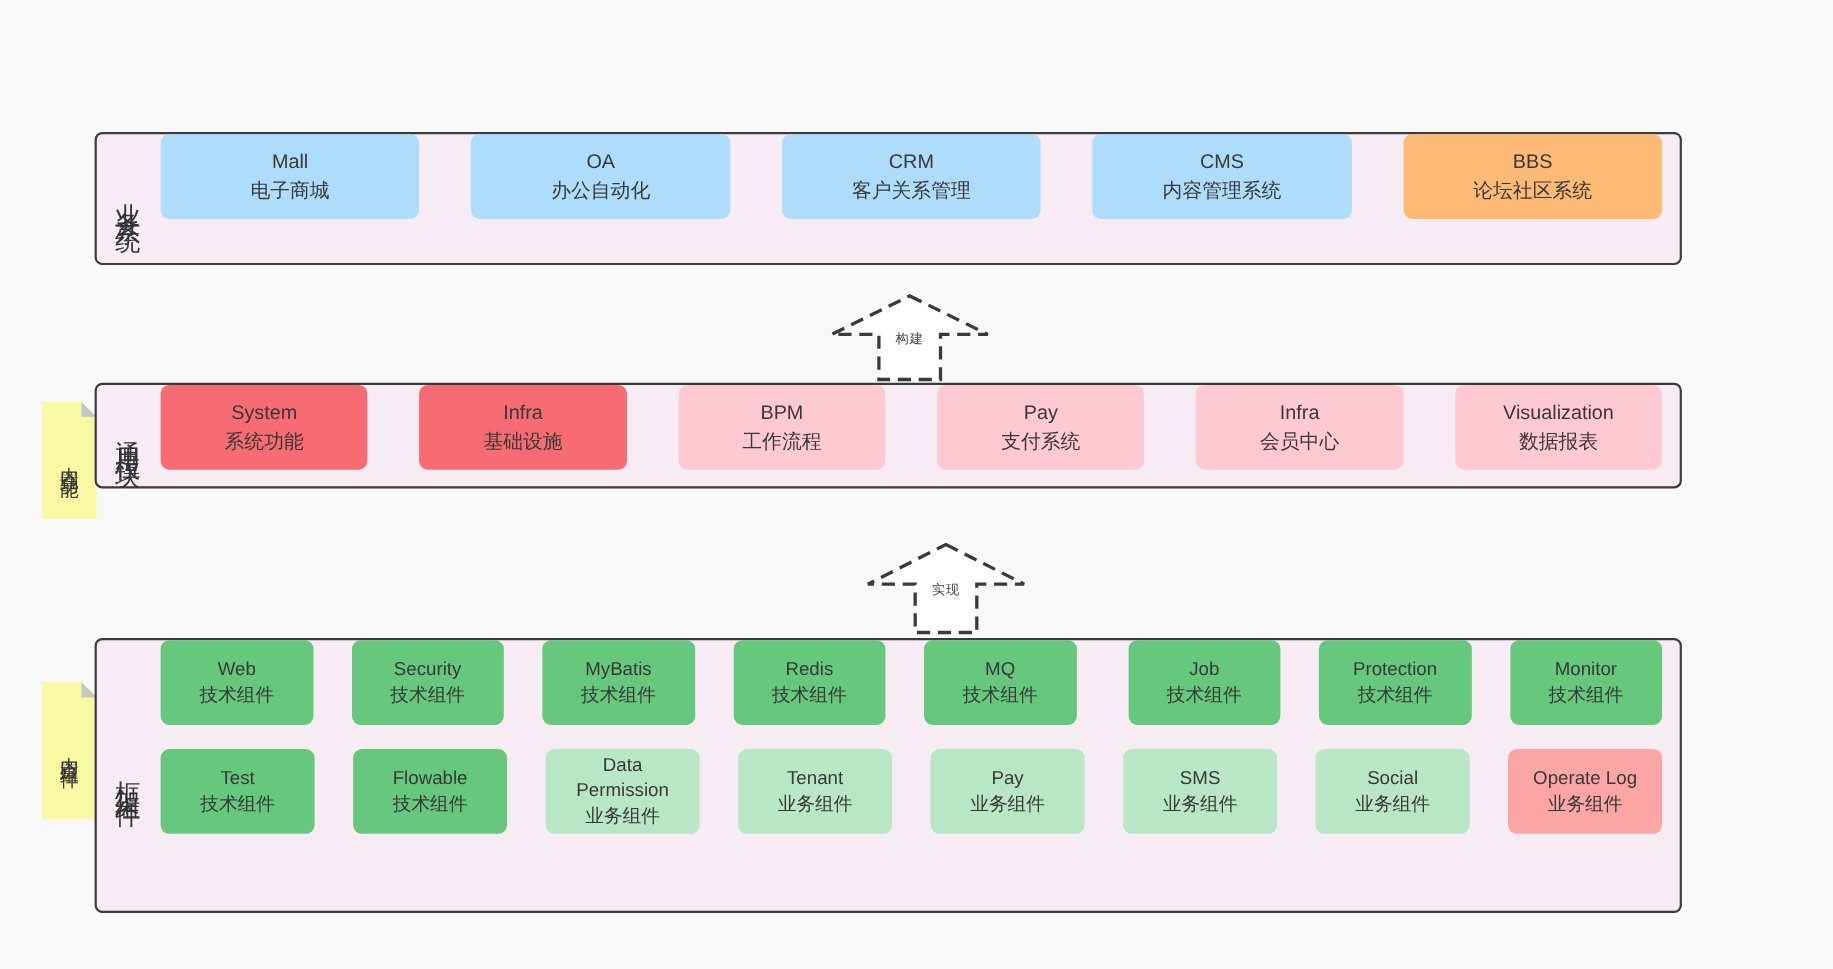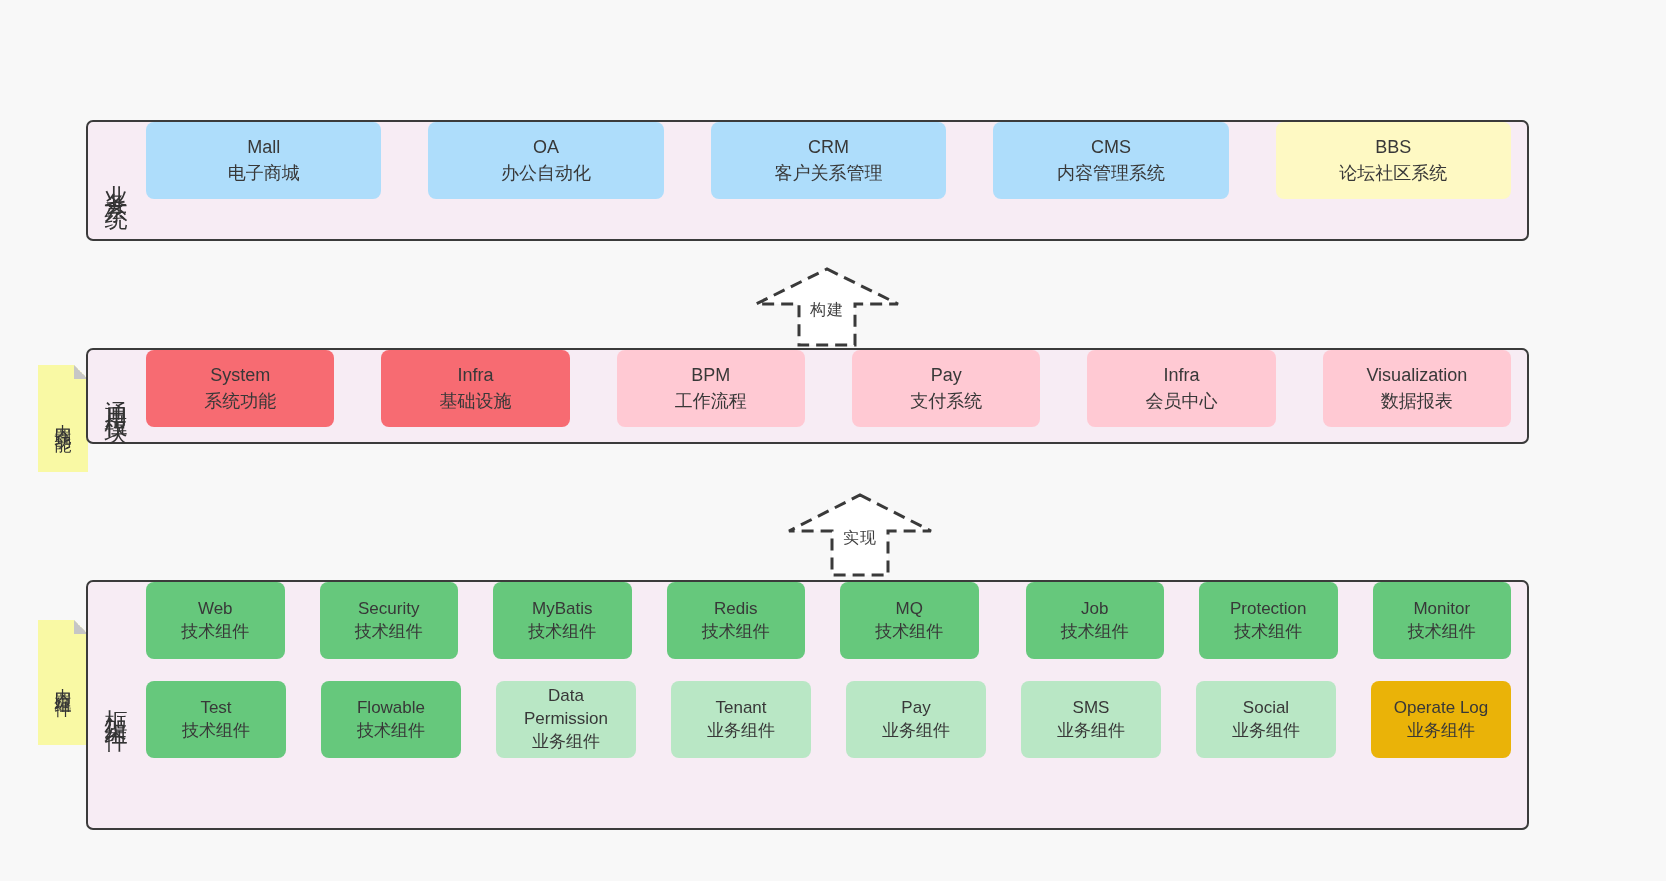--- a/index.html
+++ b/index.html
@@ -46,21 +46,21 @@
     background:linear-gradient(to bottom left, rgba(0,0,0,0) 50%, #c6c6c6 50%);
   }
 
   
   .arrow { position:absolute; width:150px; z-index:0; }
   .arrow-1 { left:752px; top:266px; height:82px; }
   .arrow-2 { left:785px; top:492px; height:86px; }
   .arrow svg { display:block; width:100%; height:100%; }
   .arrow-label {
     position:absolute; left:0; right:0; top:42%; text-align:center;
-    font-size:16px; color:#3f3f3f; letter-spacing:1px;
+    font-size:12px; color:#3f3f3f; letter-spacing:1px;
   }
 </style>
 </head>
 <body>
 
 <div class="canvas">
 
   <div class="band band-1">
     <div class="band-label">业务系统</div>
     <div class="band-rows">
@@ -74,21 +74,21 @@
           <div>办公自动化</div>
         </div>
         <div class="box" style="background-color: rgb(174, 221, 251);">
           <div>CRM</div>
           <div>客户关系管理</div>
         </div>
         <div class="box" style="background-color: rgb(174, 221, 251);">
           <div>CMS</div>
           <div>内容管理系统</div>
         </div>
-        <div class="box" style="background-color: #fef9c3;">
+        <div class="box" style="background-color: #fdba74;">
           <div>BBS</div>
           <div>论坛社区系统</div>
         </div>
       </div>
     </div>
   </div>
 
   <div class="arrow arrow-1">
     <svg viewBox="0 0 150 82">
       <polygon points="75,3 146,38 103,38 103,79 47,79 47,38 4,38" fill="#ffffff" stroke="#3a3a3a" stroke-width="3" stroke-dasharray="12 7"></polygon>
@@ -204,21 +204,21 @@
           <div>业务组件</div>
         </div>
         <div class="box" style="background-color: rgb(185, 231, 197);">
           <div>SMS</div>
           <div>业务组件</div>
         </div>
         <div class="box" style="background-color: rgb(185, 231, 197);">
           <div>Social</div>
           <div>业务组件</div>
         </div>
-        <div class="box" style="background-color: #eab308;">
+        <div class="box" style="background-color: #fca5a5;">
           <div>Operate Log</div>
           <div>业务组件</div>
         </div>
       </div>
     </div>
   </div>
 
 </div>
 
 </body></html>

